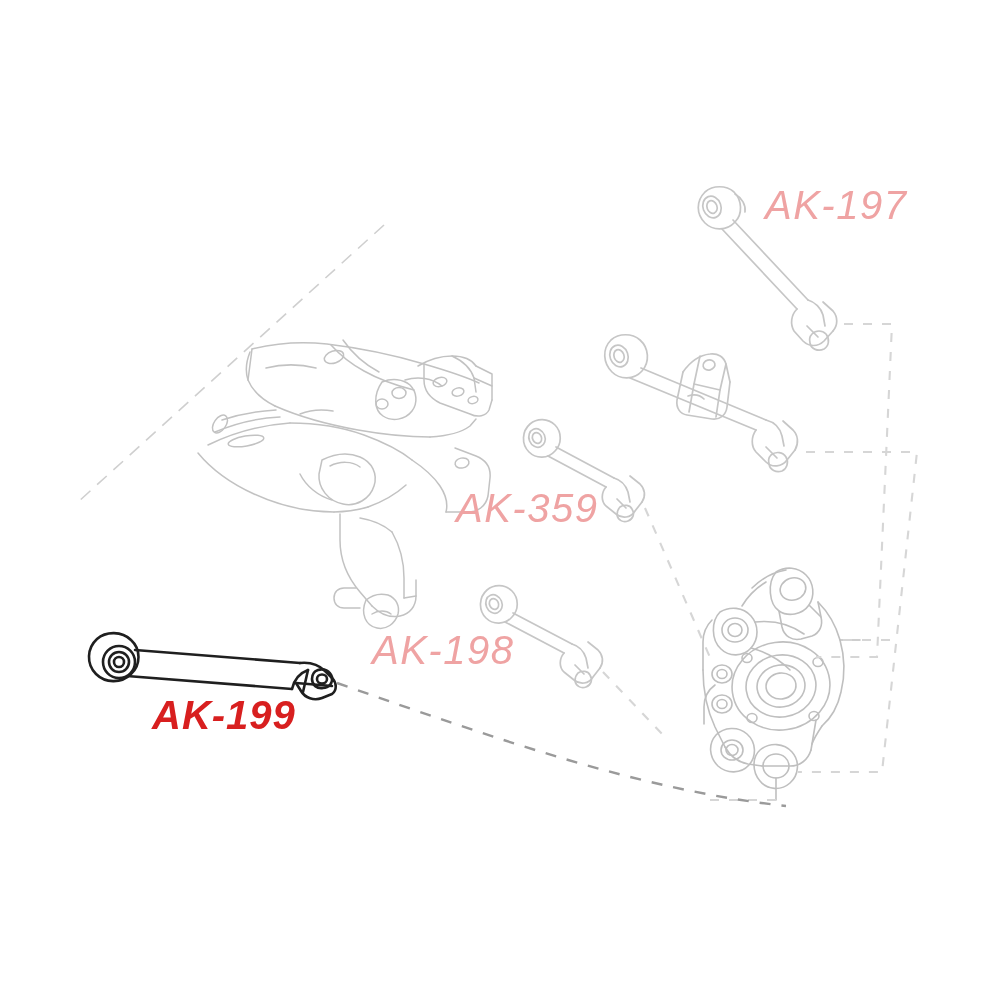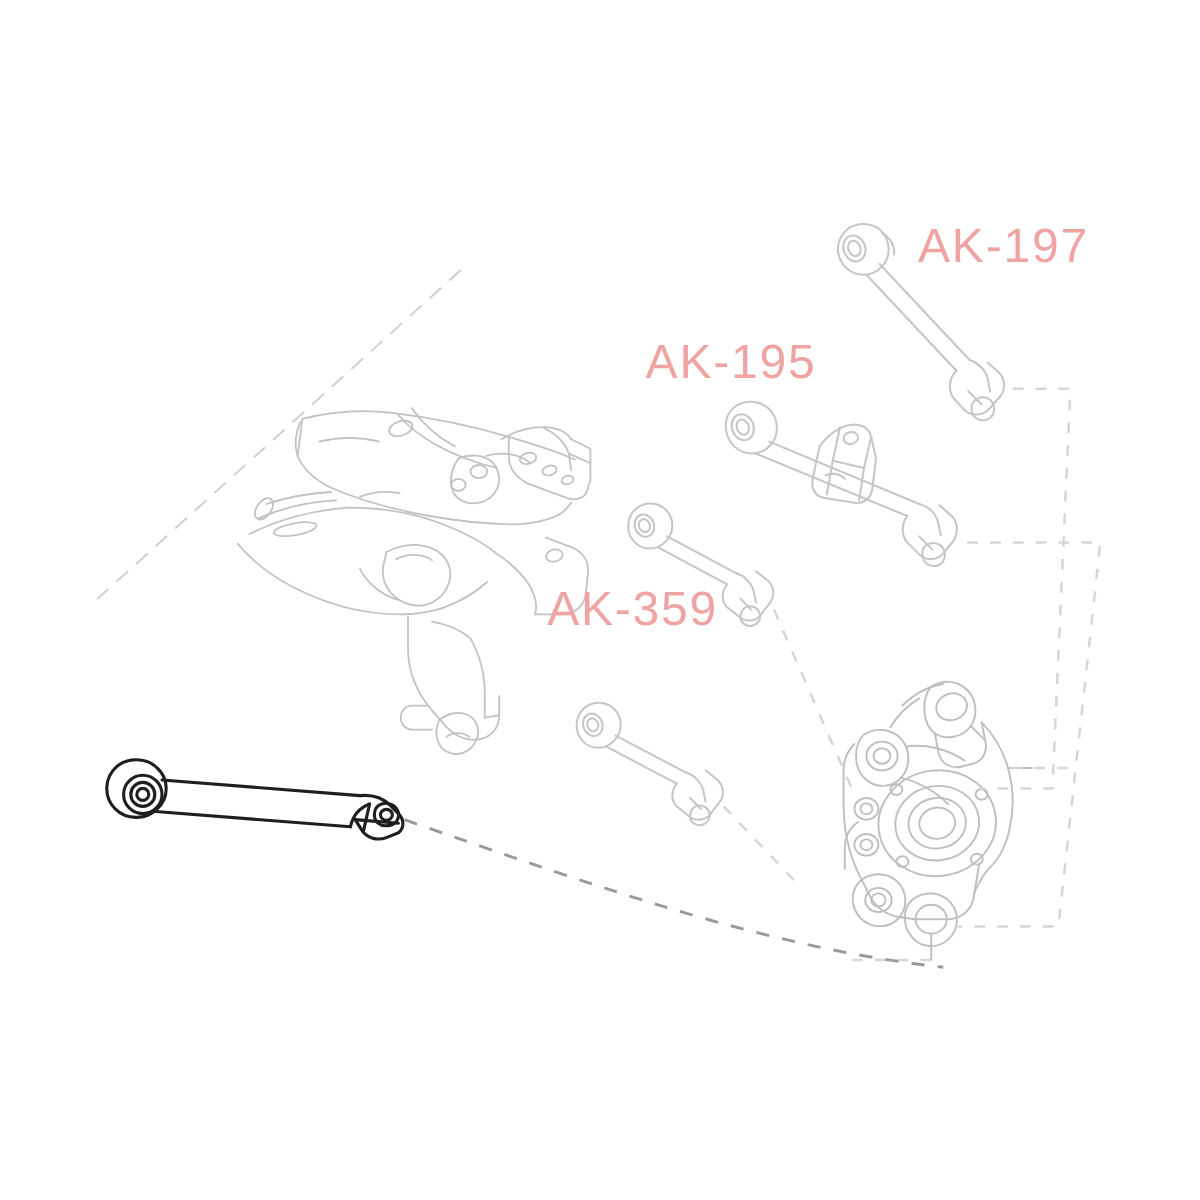--- a/index.html
+++ b/index.html
@@ -13,20 +13,21 @@
     height: 1000px;
     font-family: "Liberation Sans", sans-serif;
     overflow: hidden;
   }
 
   .diagram-root {
     position: relative;
     width: 993px;
     height: 1000px;
     background: #ffffff;
+    font-style: italic;
   }
 
   .diagram-svg {
     position: absolute;
     left: 0;
     top: 0;
     width: 1000px;
     height: 1000px;
   }
 
@@ -267,19 +268,20 @@
     </g>
 
     <g fill="none" stroke="#9a9a9a" stroke-width="2.4" stroke-dasharray="11 11" stroke-linecap="butt">
       <path d="M337 683 C 500 740, 640 790, 786 806"></path>
     </g>
 
   </svg>
 
   <div class="label label-dim" id="label-ak197">AK-197</div>
 
-  <div class="label label-dim" id="label-ak195">AK-195</div>
 
   <div class="label label-dim" id="label-ak196">AK-359</div>
 
-
+  <div class="label label-dim" id="label-ak198">AK-198</div>
+
+  <div class="label label-hl" id="label-ak199">AK-199</div>
 
 </div>
 
 </body></html>

